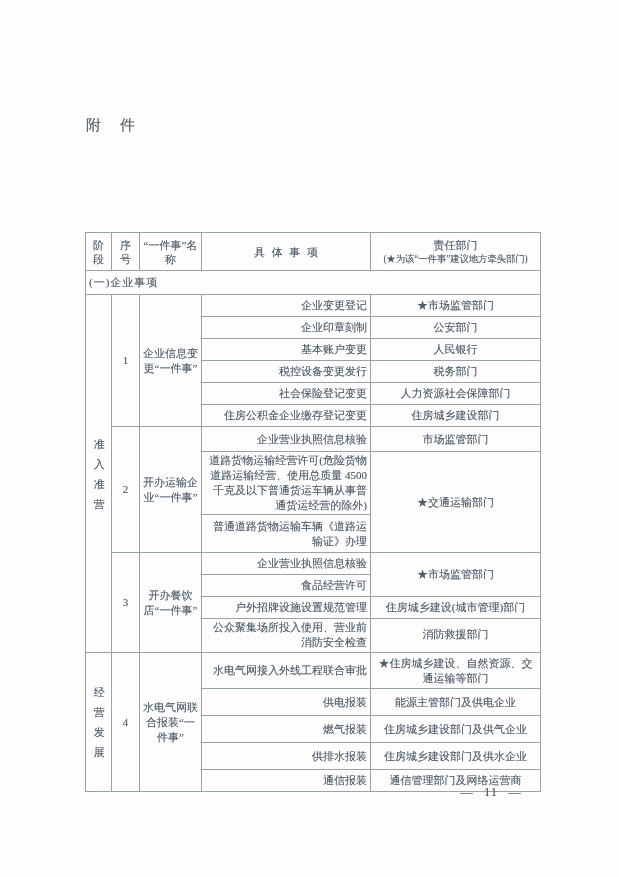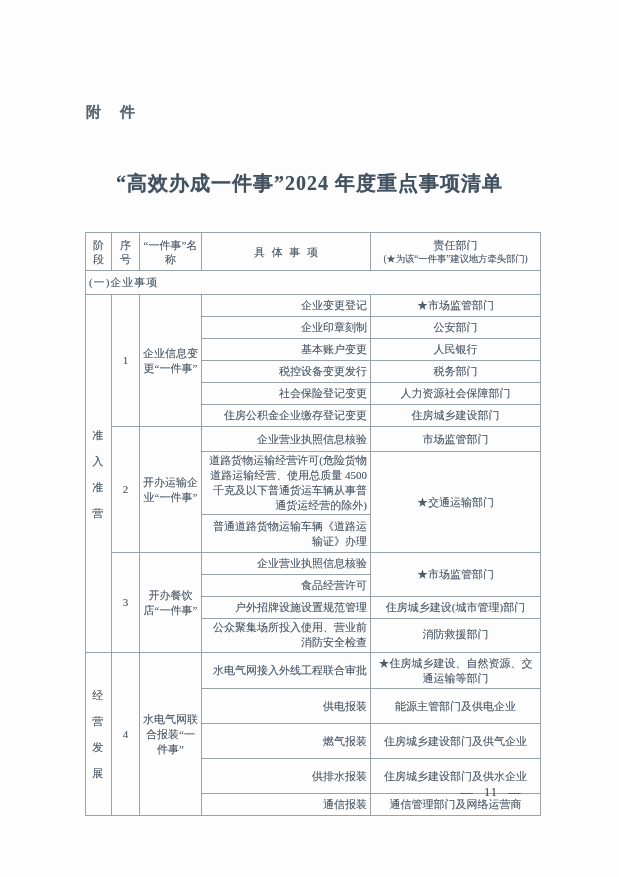--- a/index.html
+++ b/index.html
@@ -5,25 +5,24 @@
   html,body { margin:0; padding:0; background:#ffffff; }
   .page {
     position:relative;
     width:619px; height:877px;
     background:#fdfdfd;
     font-family:"Liberation Serif","DejaVu Serif",serif;
     color:#4e5d6b;
     overflow:hidden;
   }
   .attachment {
-    position:absolute; left:86px; top:103px;
+    position:absolute; left:86px; top:116px;
     font-size:15px; color:#56646f;
     letter-spacing:2px;
     text-shadow:0 0 0.6px rgba(86,100,111,0.5);
-    font-weight:bold;
   }
   .title {
     position:absolute; left:0; right:0; top:170px;
     margin:0; text-align:center;
     font-size:20px; font-weight:bold;
     color:#42515f; letter-spacing:1px;
     text-shadow:0 0 0.7px rgba(66,81,95,0.55);
   }
   table.doc-table {
     position:absolute; left:85px; top:232px;
@@ -38,42 +37,41 @@
     line-height:15px;
     text-shadow:0 0 0.6px rgba(77,92,106,0.45);
     overflow:hidden;
   }
   .doc-table th { font-weight:normal; text-align:center; line-height:14px; }
   .items-header { letter-spacing:0.6em; text-indent:0.6em; }
   .dept-h1 { display:block; font-size:11px; }
   .dept-h2 { display:block; font-size:9.5px; letter-spacing:-0.2px; }
   .section-cell { text-align:left; padding-left:6px; letter-spacing:1px; }
   .cell-stage { text-align:center; }
-  .stage-text { display:inline-block; width:1.15em; line-height:26px; text-align:left; }
+  .stage-text { display:inline-block; width:1.15em; line-height:20px; text-align:right; }
   .cell-index { text-align:center; }
   .cell-name { text-align:center; line-height:15px; padding:1px 2px; }
   .cell-item { text-align:right; padding-left:7px; padding-right:4px; }
   .cell-dept { text-align:center; padding-left:2px; padding-right:2px; }
   .rh38 { height:38px; } .rh24 { height:24px; } .rh22 { height:22px; }
   .rh25 { height:25px; } .rh62 { height:62px; } .rh34 { height:34px;font-family:Liberation Mono, monospace; }
-  .rh36 { height:36px; } .rh27 { height:35px; }
+  .rh36 { height:36px; } .rh27 { height:27px; }
   .page-number {
     position:absolute; top:785px; left:443px; width:96px;
     text-align:center; font-size:12.5px; color:#404040;
     word-spacing:6px; letter-spacing:1px;
   }
 </style>
 </head>
 <body>
 
 <div class="page">
 
   <div class="attachment">附　件</div>
 
-  <h1 class="title">“高效办成一件事”2024 年度重点事项清单</h1>
 
   <table class="doc-table">
     <colgroup>
       <col style="width:26px">
         <col style="width:28px">
         <col style="width:62px">
         <col style="width:169px">
         <col style="width:170px">
     </colgroup>
     <thead>

